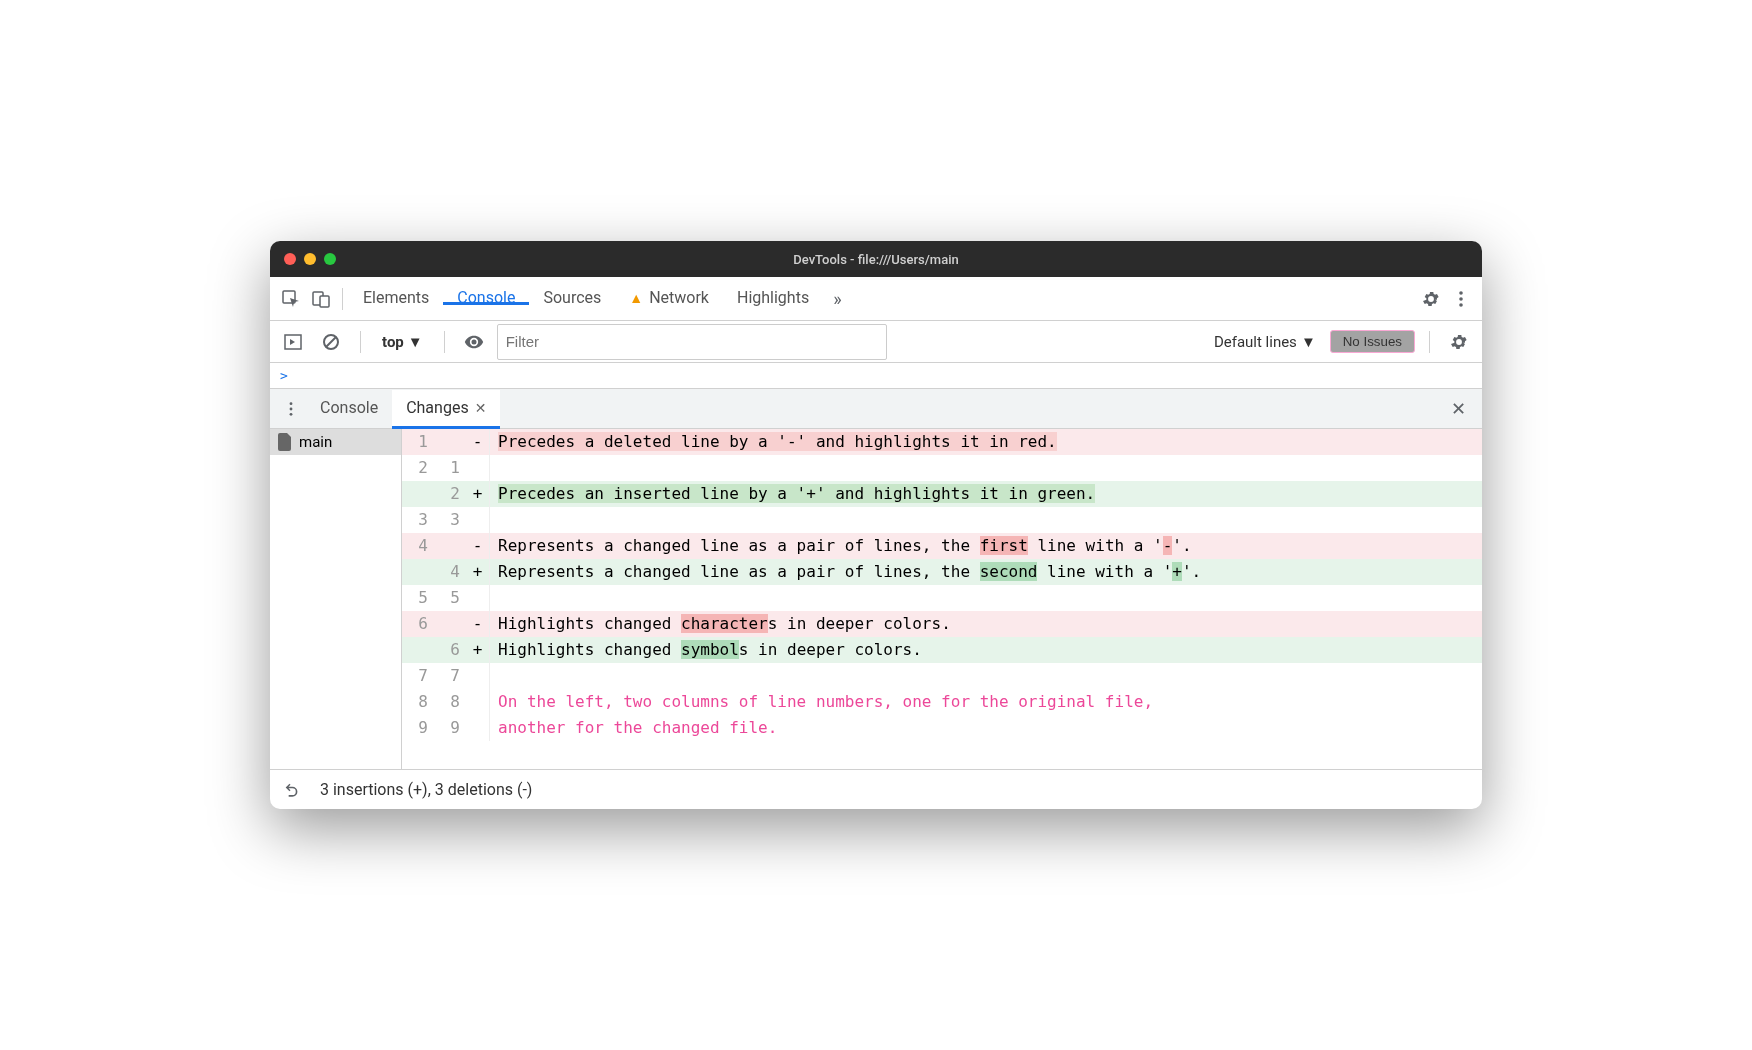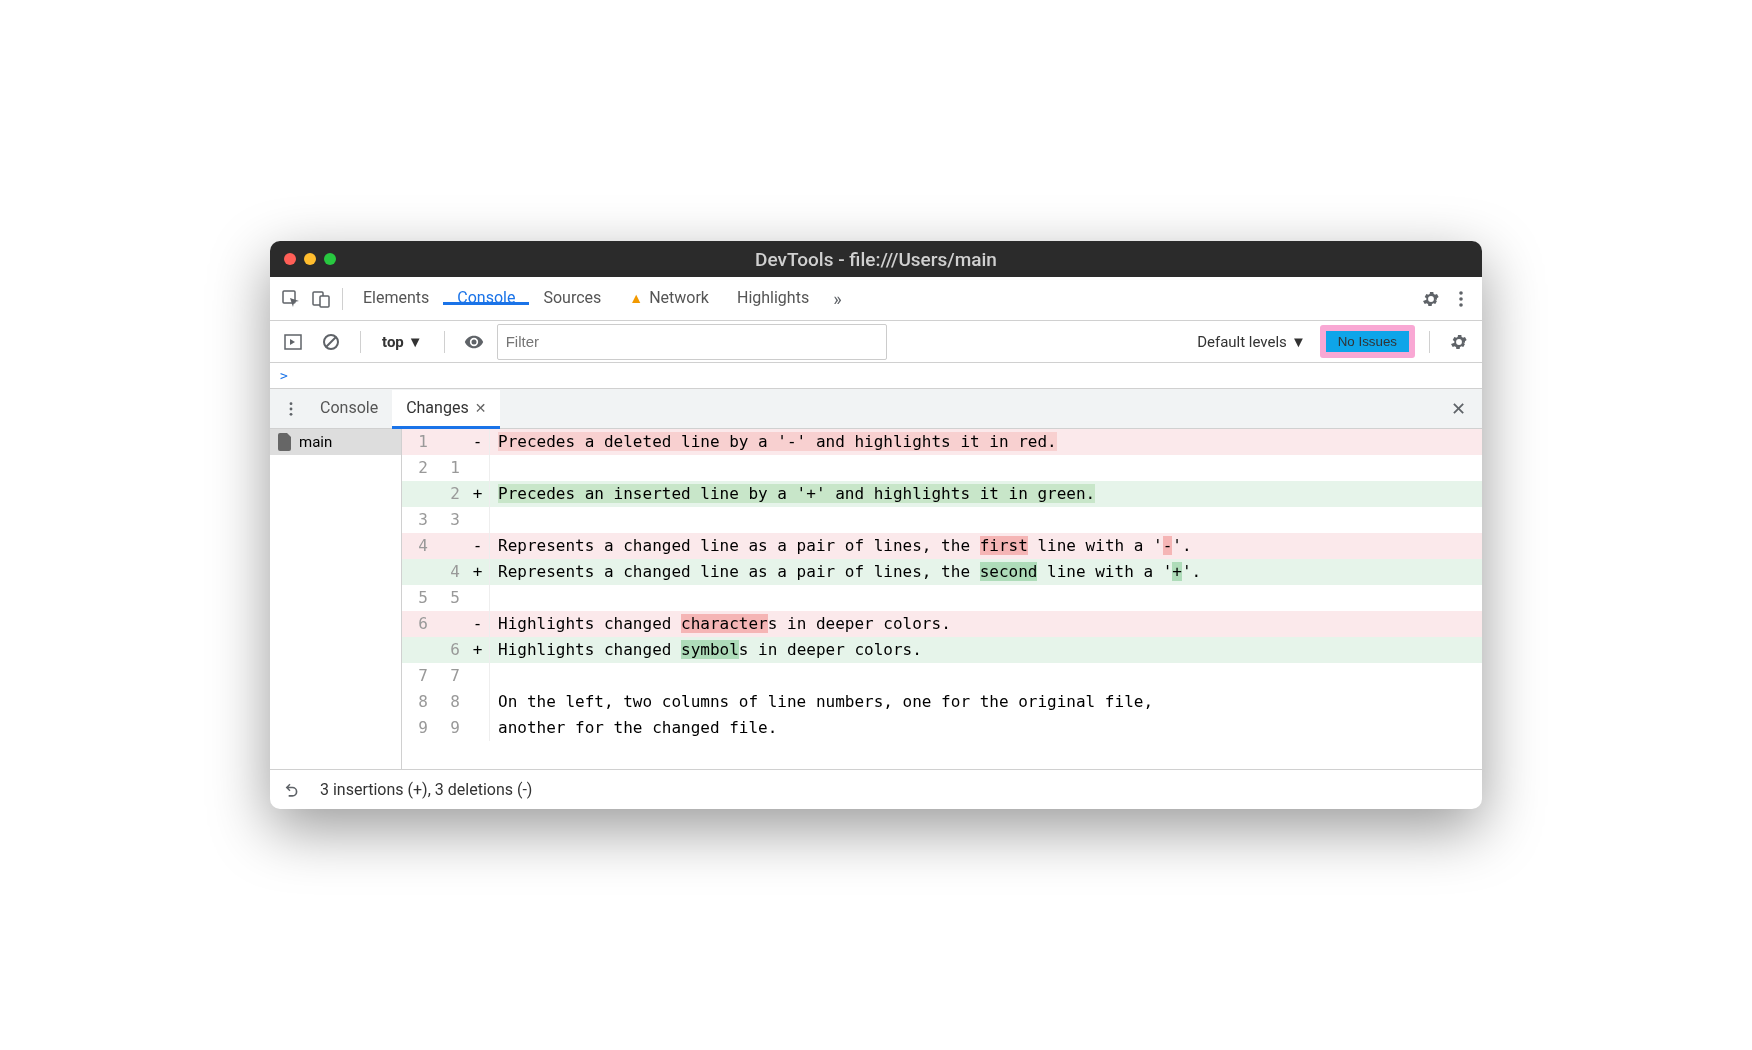--- a/index.html
+++ b/index.html
@@ -29,21 +29,21 @@
 .traffic-lights { display: flex; gap: 8px; }
 .traffic-light { width: 12px; height: 12px; border-radius: 50%; }
 .tl-close { background: #ff5f57; }
 .tl-min { background: #ffbd2e; }
 .tl-max { background: #28c840; }
 .titlebar-title {
   position: absolute;
   left: 0; right: 0;
   text-align: center;
   color: #d0d0d0;
-  font-size: 19px;
+  font-size: 13px;
   font-weight: 500;
   pointer-events: none;
 }
 .main-tabs {
   display: flex;
   align-items: center;
   height: 44px;
   border-bottom: 1px solid #d0d0d0;
   padding: 16px 6px;
   font-size: 16px;
@@ -94,25 +94,25 @@
   border-radius: 2px;
   padding: 0 8px;
   font-size: 15px;
 }
 .levels-dropdown {
   display: flex; align-items: center; gap: 4px;
   color: #333;
   padding: 0 6px;
 }
 .issues-btn {
-  border: 6px solid #f9a8d4;
+  border: 1px solid #f9a8d4;
   border-radius: 3px;
   padding: 3px 12px;
   color: #333;
-  background: #0ea5e9;
+  background: #a3a3a3;
 }
 .console-prompt {
   height: 26px;
   display: flex;
   align-items: center;
   padding-left: 10px;
   color: #1a73e8;
   font-family: Menlo, monospace;
   font-size: 13px;
   border-bottom: 1px solid #d0d0d0;
@@ -181,21 +181,21 @@
 .line-del { background: #fbe9eb; }
 .line-del .marker-col { background: #fbe9eb; }
 .line-del .code-col { background: #fbe9eb; }
 .line-add { background: #e6f4ea; }
 .line-add .marker-col { background: #e6f4ea; }
 .line-add .code-col { background: #e6f4ea; }
 .hl-del { background: #f5b5b5; }
 .hl-add { background: #aedcb9; }
 .hl-del-soft { background: #f8d0d0; }
 .hl-add-soft { background: #c8e6c9; }
-.context-gray { color: #000000; }
+.context-gray { color: #ec4899; }
 .changes-footer {
   border-top: 1px solid #d0d0d0;
   height: 40px;
   display: flex;
   align-items: center;
   padding: 0 12px;
   gap: 18px;
   font-size: 16px;
   color: #333;
 }
@@ -282,21 +282,21 @@
     </div>
     <div class="vsep"></div>
     <div class="toolbar-icon">
       <svg width="20" height="20" viewBox="0 0 24 24" fill="currentColor">
           <path d="M12 4.5C7 4.5 2.73 7.61 1 12c1.73 4.39 6 7.5 11 7.5s9.27-3.11 11-7.5C21.27 7.61 17 4.5 12 4.5zm0 12.5a5 5 0 1 1 0-10 5 5 0 0 1 0 10zm0-8a3 3 0 1 0 0 6 3 3 0 0 0 0-6z"></path>
         </svg>
     </div>
     <input class="filter-input" placeholder="Filter" style="">
     <div class="spacer"></div>
     <div class="levels-dropdown">
-      <span>Default levels</span>
+      <span>Default lines</span>
       <span>▼</span>
     </div>
     <button class="issues-btn"><span>No Issues</span></button>
     <div class="vsep"></div>
     <div class="toolbar-icon">
       <svg width="20" height="20" viewBox="0 0 24 24" fill="currentColor">
           <path d="M19.14 12.94a7.07 7.07 0 0 0 0-1.88l2.03-1.58-2-3.46-2.39.96a7.03 7.03 0 0 0-1.62-.94l-.36-2.54h-4l-.36 2.54c-.58.24-1.12.55-1.62.94l-2.39-.96-2 3.46 2.03 1.58a7.07 7.07 0 0 0 0 1.88L2.43 14.5l2 3.46 2.39-.96c.5.39 1.04.7 1.62.94l.36 2.54h4l.36-2.54c.58-.24 1.12-.55 1.62-.94l2.39.96 2-3.46-2.03-1.56zM12 15.5A3.5 3.5 0 1 1 12 8.5a3.5 3.5 0 0 1 0 7z"></path>
         </svg>
     </div>
   </div>

